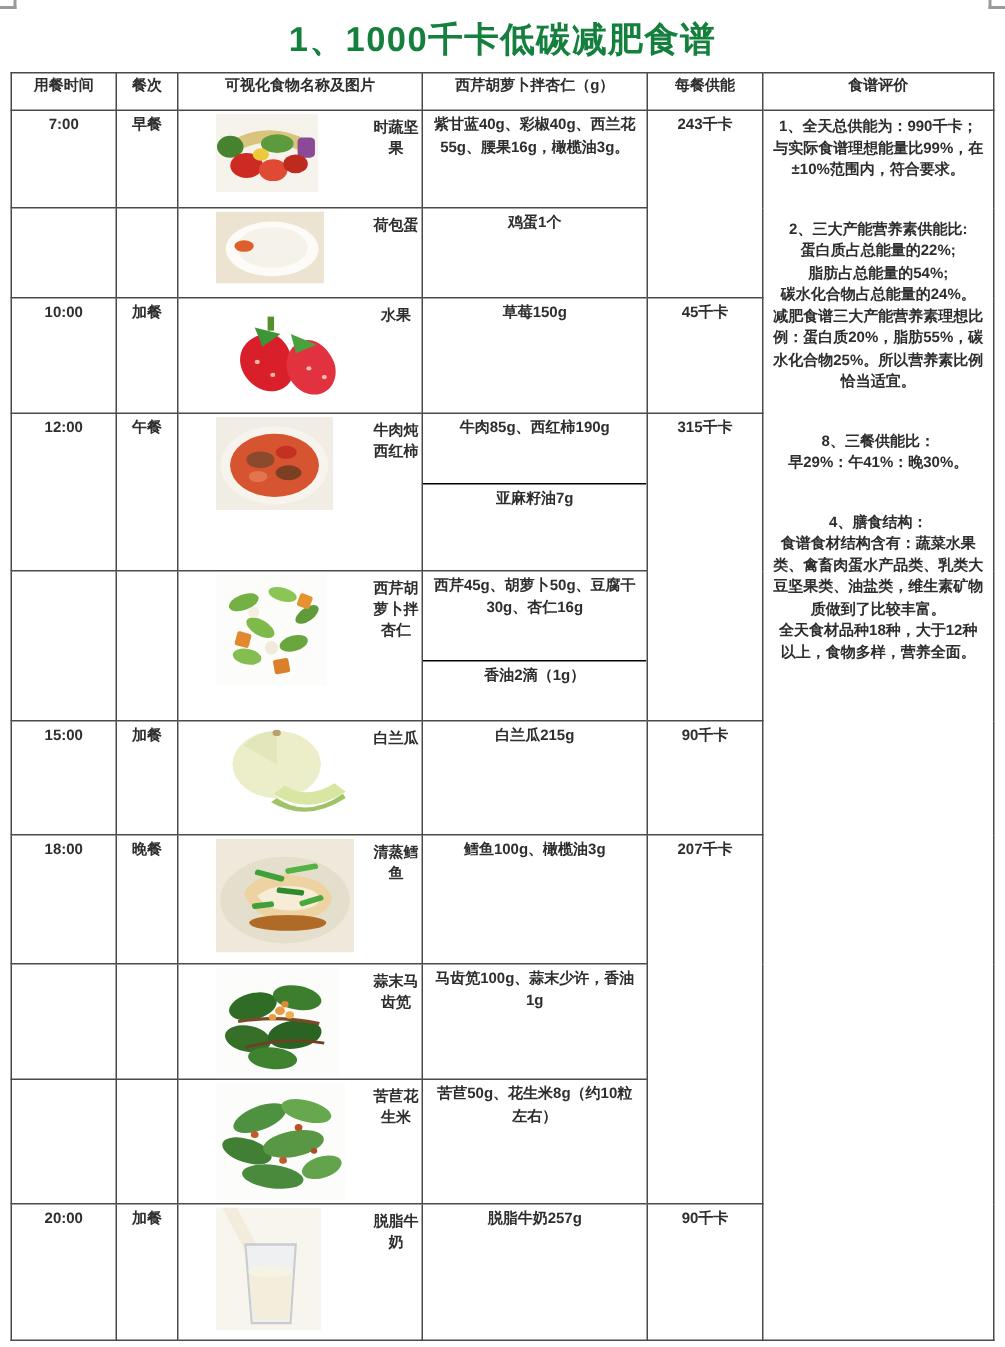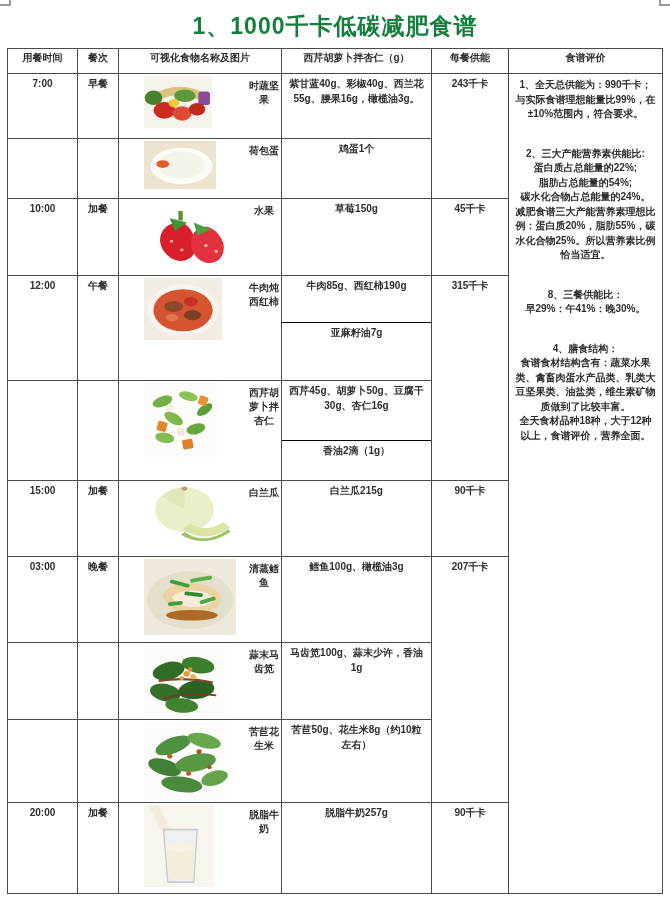--- a/index.html
+++ b/index.html
@@ -109,21 +109,21 @@
         <div>碳水化合物占总能量的24%。</div>
         <div>减肥食谱三大产能营养素理想比例：蛋白质20%，脂肪55%，碳水化合物25%。所以营养素比例恰当适宜。</div>
       </div>
       <div class="eval-sec">
         <div>8、三餐供能比：</div>
         <div>早29%：午41%：晚30%。</div>
       </div>
       <div class="eval-sec">
         <div>4、膳食结构：</div>
         <div>食谱食材结构含有：蔬菜水果类、禽畜肉蛋水产品类、乳类大豆坚果类、油盐类，维生素矿物质做到了比较丰富。</div>
-        <div>全天食材品种18种，大于12种以上，食谱评价，营养全面。</div>
+        <div>全天食材品种18种，大于12种以上，食物多样，营养全面。</div>
       </div>
     </td>
   </tr>
 
   <tr class="rh2">
     <td></td>
     <td></td>
     <td class="food">
       <div class="food-wrap">
         <div class="photo-box">
@@ -238,21 +238,21 @@
           </svg>
         </div>
         <div class="dish">白兰瓜</div>
       </div>
     </td>
     <td>白兰瓜215g</td>
     <td>90千卡</td>
   </tr>
 
   <tr class="rh7">
-    <td>03:00</td>
+    <td>18:00</td>
     <td>晚餐</td>
     <td class="food">
       <div class="food-wrap">
         <div class="photo-box">
           <svg class="ph7" viewBox="0 0 100 100" preserveAspectRatio="none">
             <rect width="100" height="100" fill="#eee9da"></rect>
             <ellipse cx="50" cy="54" rx="47" ry="38" fill="#e4dfcd"></ellipse>
             <path d="M20 48 Q28 30 52 32 Q80 34 84 52 Q82 70 54 72 Q28 72 20 48 Z" fill="#eed3a2"></path>
             <path d="M30 50 Q40 40 58 42 Q74 44 76 54 Q70 64 50 63 Q36 62 30 50 Z" fill="#f7ecd7"></path>
             <ellipse cx="52" cy="74" rx="28" ry="7" fill="#b06a28"></ellipse>

